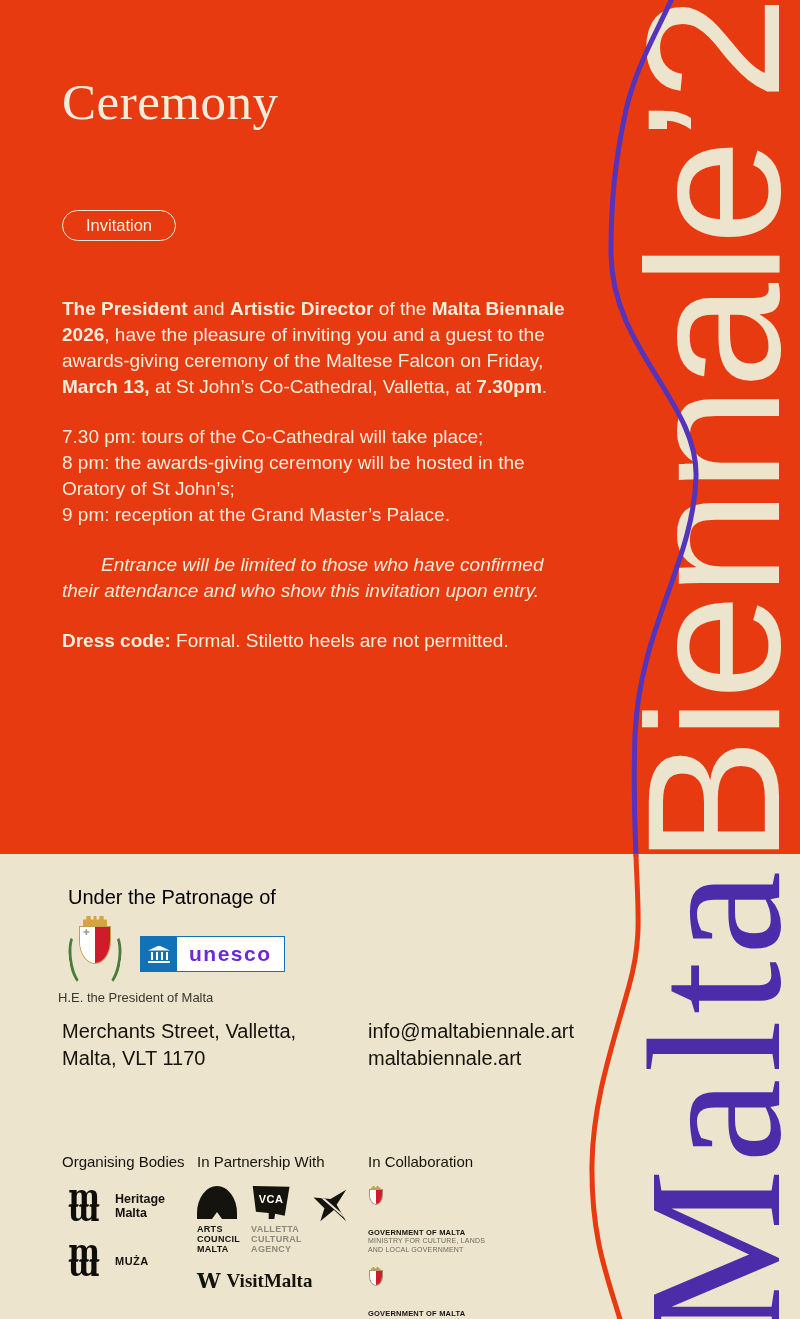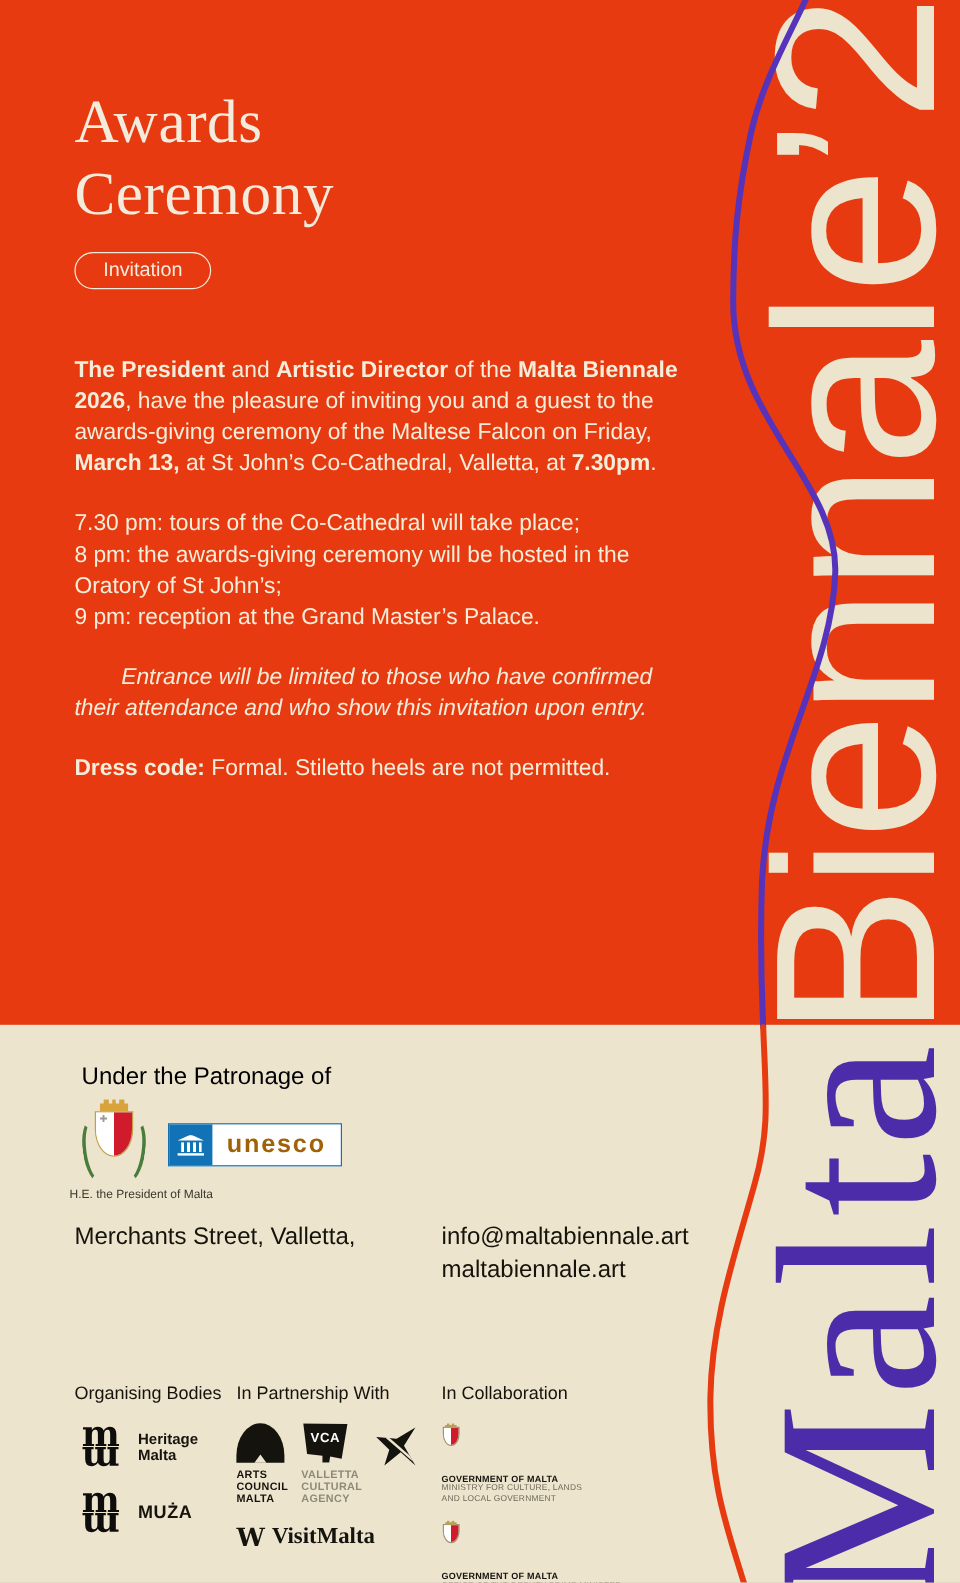--- a/index.html
+++ b/index.html
@@ -35,48 +35,48 @@
   .coa .crown{width:24px;height:10px;margin:0 auto;background:#d8a33c;
     clip-path:polygon(0 100%,0 35%,14% 35%,14% 0,32% 0,32% 35%,44% 35%,44% 0,56% 0,56% 35%,68% 35%,68% 0,86% 0,86% 35%,100% 35%,100% 100%);}
   .coa .shield{width:30px;height:36px;margin:1px auto 0;position:relative;
     background:linear-gradient(90deg,#ffffff 0 50%,#cf1b2b 50% 100%);
     border-radius:0 0 15px 15px / 0 0 22px 22px;box-shadow:0 0 0 1px #c2a14e;}
   .coa .shield::before{content:'✚';position:absolute;left:3px;top:1px;font-size:8px;color:#9a9a9a;}
   .coa .wreath-l,.coa .wreath-r{position:absolute;top:16px;width:16px;height:48px;
     border:3.5px solid transparent;border-radius:50%;}
   .coa .wreath-l{left:5px;border-left-color:#4a7d3b;transform:rotate(-8deg);}
   .coa .wreath-r{right:5px;border-right-color:#4a7d3b;transform:rotate(8deg);}
-  .coa-caption{position:absolute;left:58px;top:990px;font-size:10px;color:#3a372e;}
+  .coa-caption{position:absolute;left:58px;top:990px;font-size:13px;color:#3a372e;}
 
   .unesco{position:absolute;left:140px;top:936px;display:flex;border:1px solid #1173b5;
           background:#fff;height:36px;box-sizing:border-box;}
   .unesco-emblem{width:36px;background:#1173b5;display:flex;align-items:center;justify-content:center;}
   .temple{width:22px;}
   .temple .roof{height:5px;background:#fff;clip-path:polygon(50% 0,100% 100%,0 100%);}
   .temple .cols{height:8px;margin:1px auto 0;width:17px;
     background:repeating-linear-gradient(90deg,#fff 0 2px,transparent 2px 5px);}
   .temple .base{height:2px;background:#fff;margin-top:1px;}
   .unesco-wordmark{display:flex;align-items:center;padding:0 12px;}
-  .unesco-wordmark span{font-weight:bold;font-size:21px;letter-spacing:1.5px;color:#a16207;}
+  .unesco-wordmark span{font-weight:bold;font-size:21px;letter-spacing:1.5px;color:#6d28d9;}
 
   .address,.contact{position:absolute;top:1018px;font-size:20px;line-height:27px;color:#16130c;}
   .address{left:62px;} .contact{left:368px;}
   .contact a{color:#16130c;text-decoration:none;display:block;}
 
   .fcol{position:absolute;top:1153px;color:#16130c;}
   .fcol .flabel{font-size:15px;margin-bottom:16px;}
   .f-org{left:62px;} .f-part{left:197px;} .f-collab{left:368px;}
 
   .mmark{width:44px;display:flex;flex-direction:column;align-items:center;}
   .mmark span{font-family:"DejaVu Serif",serif;font-weight:bold;font-size:30px;
               line-height:19px;color:#0e0d0b;}
   .mmark span:last-child{transform:rotate(180deg);margin-top:1px;}
   .orgrow{display:flex;align-items:center;gap:9px;margin-bottom:16px;}
   .orgrow .t{font-size:12.5px;font-weight:bold;line-height:14px;}
-  .muza-t{font-size:15px;font-weight:bold;letter-spacing:.5px;text-align:right;}
+  .muza-t{font-size:11px;font-weight:bold;letter-spacing:.5px;text-align:right;}
 
   .partrow{display:flex;align-items:flex-start;gap:11px;}
   .arch{width:40px;height:33px;background:#15130e;border-radius:55% 55% 6% 6% / 90% 90% 0 0;position:relative;}
   .arch::after{content:'';position:absolute;bottom:0;left:50%;transform:translateX(-50%);
     border-left:5px solid transparent;border-right:5px solid transparent;border-bottom:7px solid #ece4cd;}
   .logotext{font-size:9px;font-weight:bold;line-height:10px;margin-top:5px;letter-spacing:.3px;}
   .vca{width:40px;height:33px;background:#15130e;display:flex;align-items:center;justify-content:center;
     clip-path:polygon(4% 0,96% 2%,84% 90%,60% 84%,58% 100%,44% 100%,44% 82%,12% 78%);}
   .vca span{color:#fff;font-weight:bold;font-size:11px;margin-top:-7px;letter-spacing:.5px;}
   .vca-text{color:#8f897a;}
@@ -107,21 +107,20 @@
   <div class="brand">
     <span class="brand-serif">Malta</span><span class="brand-sans">Biennale’26</span>
   </div>
 
   <svg class="wave" width="800" height="1319" viewBox="0 0 800 1319">
     <path d="M 674 -6 C 658 30 636 66 626 110 C 614 165 611 205 611 252 C 611 350 699 402 696 478 C 693 562 640 628 635 734 C 633 796 635 828 636 856" fill="none" stroke="#5533bb" stroke-width="5" stroke-linecap="round"></path>
     <path d="M 636 856 C 638 912 642 940 629 986 C 613 1044 593 1100 592 1164 C 591 1240 608 1278 622 1326" fill="none" stroke="#e73a10" stroke-width="5" stroke-linecap="round"></path>
   </svg>
 
   <h1 class="hero-title">
-    <span>Awards</span>
     <span>Ceremony</span>
   </h1>
 
   <button class="pill">Invitation</button>
 
   <div class="copy">
     <p><span class="b">The President</span><span> and </span><span class="b">Artistic Director</span><span> of the </span><span class="b">Malta Biennale 2026</span><span>, have the pleasure of inviting you and a guest to the awards-giving ceremony of the Maltese Falcon on Friday, </span><span class="b">March 13,</span><span> at St John’s Co-Cathedral, Valletta, at </span><span class="b">7.30pm</span><span>.</span></p>
     <p><span>7.30 pm: tours of the Co-Cathedral will take place;
 8 pm: the awards-giving ceremony will be hosted in the Oratory of St John’s;
 9 pm: reception at the Grand Master’s Palace.</span></p>
@@ -147,20 +146,21 @@
           <div class="base"></div>
       </div>
     </div>
     <div class="unesco-wordmark">
       <span>unesco</span>
     </div>
   </div>
 
   <div class="address">
     <div>Merchants Street, Valletta,</div>
+    <div>Malta, VLT 1170</div>
   </div>
   <div class="contact">
     <a href="#">info@maltabiennale.art</a>
     <a href="#">maltabiennale.art</a>
   </div>
 
   <div class="fcol f-org">
     <div class="flabel">Organising Bodies</div>
     <div class="orgrow">
       <div class="mmark">

